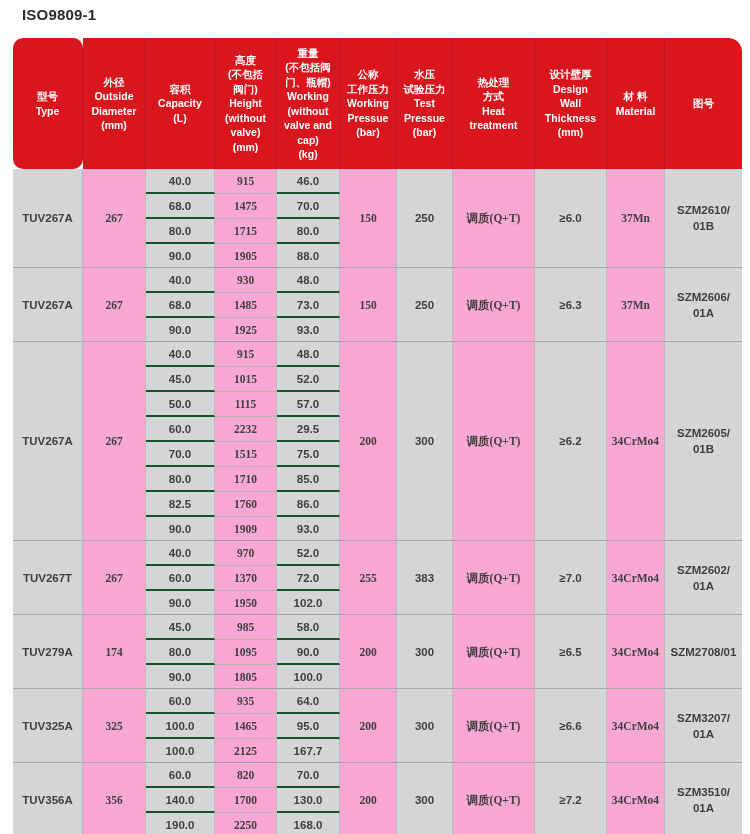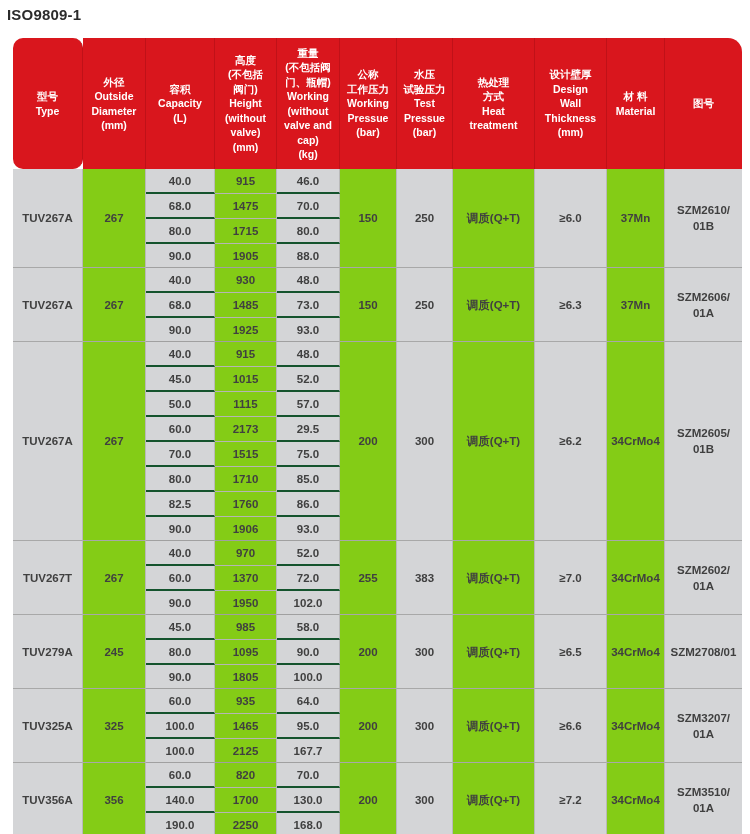--- a/index.html
+++ b/index.html
@@ -1,29 +1,29 @@
 <!DOCTYPE html>
 <html><head>
 <meta charset="utf-8">
 <style>
   html, body { margin:0; padding:0; background:#ffffff; }
   body { width:750px; height:834px; position:relative; overflow:hidden;
          font-family:"Liberation Sans", "DejaVu Sans", sans-serif; color:#333; }
-  .title { position:absolute; left:7px; top:6px; font-size:15px; font-weight:bold; color:#2b2b2b; letter-spacing:0.2px; }
+  .title { position:absolute; left:22px; top:6px; font-size:15px; font-weight:bold; color:#2b2b2b; letter-spacing:0.2px; }
   table.spec { position:absolute; left:13px; top:38px; border-collapse:separate; border-spacing:0; table-layout:fixed; width:729px; }
   table.spec th { background:#d9161d; color:#fff; font-size:10.5px; font-weight:bold; line-height:14.5px;
                   height:131px; padding:0 1px; text-align:center; vertical-align:middle;
                   border-right:1px solid #c01118; }
   table.spec th:last-child { border-right:none; }
   table.spec thead tr th:first-child { border-top-left-radius:22px;border-radius:10px; }
   table.spec thead tr th:last-child { border-top-right-radius:14px; }
   table.spec td { font-size:11.5px; font-weight:bold; color:#404040; text-align:center; vertical-align:middle;
                   height:23px; padding:0 1px; border-bottom:1px solid #b5b5b5; border-right:1px solid #b9b9b9; line-height:16px; }
   table.spec td.g { background:#d4d5d7; }
-  table.spec td.w { background:#84cc16; }
+  table.spec td.w { background:#f9a8d4;font-family:Liberation Serif, serif; }
   table.spec td.last { border-right:none; }
   tr.grp-end td { border-bottom:1px solid #a0a0a0; }
   td.span { border-bottom:1px solid #a8a8a8 !important; }
   td.subrow { border-bottom:1px solid #ffffff; }
   td.g.subrow { border-bottom:2px solid #14532d; }
   .hline { display:block; }
 </style>
 </head>
 <body>
 
@@ -194,41 +194,41 @@
         <td class="w subrow">1015</td>
         <td class="g subrow">52.0</td>
       </tr>
       <tr>
         <td class="g subrow">50.0</td>
         <td class="w subrow">1115</td>
         <td class="g subrow">57.0</td>
       </tr>
       <tr>
         <td class="g subrow">60.0</td>
-        <td class="w subrow">2173</td>
+        <td class="w subrow">2232</td>
         <td class="g subrow">29.5</td>
       </tr>
       <tr>
         <td class="g subrow">70.0</td>
         <td class="w subrow">1515</td>
         <td class="g subrow">75.0</td>
       </tr>
       <tr>
         <td class="g subrow">80.0</td>
         <td class="w subrow">1710</td>
         <td class="g subrow">85.0</td>
       </tr>
       <tr>
         <td class="g subrow">82.5</td>
         <td class="w subrow">1760</td>
         <td class="g subrow">86.0</td>
       </tr>
       <tr class="grp-end">
         <td class="g">90.0</td>
-        <td class="w">1906</td>
+        <td class="w">1909</td>
         <td class="g">93.0</td>
       </tr>
       <tr>
         <td class="g span" rowspan="3">TUV267T</td>
         <td class="w span" rowspan="3">267</td>
         <td class="g subrow">40.0</td>
         <td class="w subrow">970</td>
         <td class="g subrow">52.0</td>
         <td class="w span" rowspan="3">255</td>
         <td class="g span" rowspan="3">383</td>
@@ -245,21 +245,21 @@
         <td class="w subrow">1370</td>
         <td class="g subrow">72.0</td>
       </tr>
       <tr class="grp-end">
         <td class="g">90.0</td>
         <td class="w">1950</td>
         <td class="g">102.0</td>
       </tr>
       <tr>
         <td class="g span" rowspan="3">TUV279A</td>
-        <td class="w span" rowspan="3">245</td>
+        <td class="w span" rowspan="3">174</td>
         <td class="g subrow">45.0</td>
         <td class="w subrow">985</td>
         <td class="g subrow">58.0</td>
         <td class="w span" rowspan="3">200</td>
         <td class="g span" rowspan="3">300</td>
         <td class="w span" rowspan="3">调质(Q+T)</td>
         <td class="g span" rowspan="3">≥6.5</td>
         <td class="w span" rowspan="3">34CrMo4</td>
         <td class="g span last" rowspan="3">
           <span class="hline">SZM2708/01</span>

